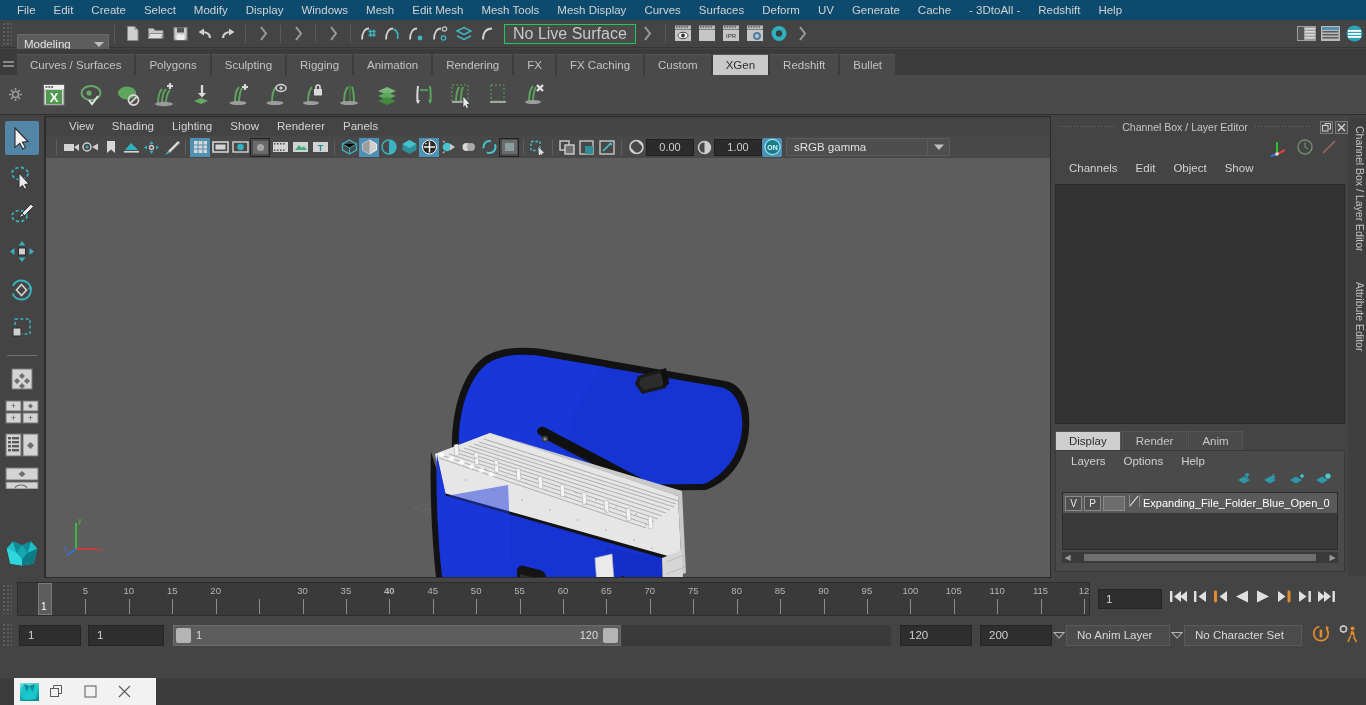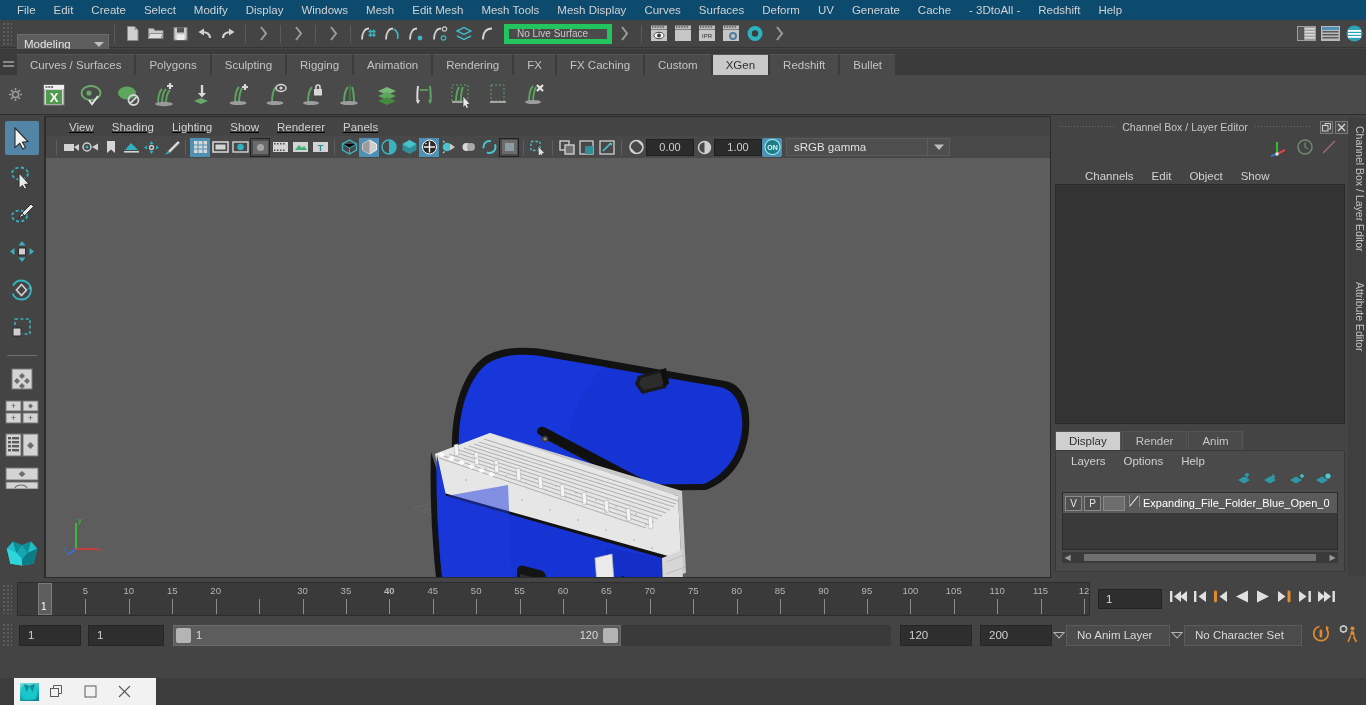--- a/index.html
+++ b/index.html
@@ -38,22 +38,22 @@
     color: #e4e4e4; font-size: 11.5px; display: flex; align-items: center;
     padding-left: 6px; position: relative; margin-left: 2px; margin-top: 20px;
   }
   .modecombo .arrow { position: absolute; right: 4px; top: 50%; margin-top: -2px;
     border-left: 5px solid transparent; border-right: 5px solid transparent;
     border-top: 5px solid #bdbdbd; }
   .sep-v { width: 1px; height: 18px; background: #5b5b5b; margin: 0 5px; flex: 0 0 auto; }
   .tb-ico { width: 24px; height: 22px; display: flex; align-items: center; justify-content: center; flex: 0 0 auto; }
   .tb-ico svg { display: block; }
   .nolive {
-    height: 20px; min-width: 108px; background: #4b4b4b; border: 5px solid #22c55e;
-    color: #c8c8c8; font-size: 10px; display: flex; align-items: center;
+    height: 20px; min-width: 108px; background: #4b4b4b; border: 1px solid #22c55e;
+    color: #c8c8c8; font-size: 16px; display: flex; align-items: center;
     padding: 0 8px; margin-left: 4px;
   }
 
   
   .shelf-tabs {
     position: absolute; top: 49px; left: 0; width: 1366px; height: 26px;
     background: #3b3b3b; display: flex; align-items: flex-end;
   }
   .shelf-tabs .lgrip { width: 16px; height: 26px; display:flex; align-items:center; justify-content:center; }
   .shelf-tabs .lgrip i { display:block; width: 11px; height: 2px; background: #888; box-shadow: 0 4px 0 #888; }
@@ -81,21 +81,21 @@
   .tool { width: 34px; height: 34px; margin-bottom: 4px; display:flex; align-items:center; justify-content:center; border-radius: 2px; }
   .tool.sel { background: #5285a6; }
   .tool-div { width: 30px; height: 1px; background: #6f6f6f; margin: 6px 0 8px; }
   .tool-sq { width: 34px; height: 30px; margin-bottom: 3px; display:flex; align-items:center; justify-content:center; }
 
   
   .viewport-wrap {
     position: absolute; left: 45px; top: 116px; width: 1006px; height: 462px;
     background: #3c3c3c; border: 1px solid #2b2b2b;
   }
-  .vp-menubar { height: 19px; background: #444; display: flex; align-items: flex-end; padding-left: 14px; text-decoration: underline; }
+  .vp-menubar { height: 19px; background: #444; display: flex; align-items: flex-start; padding-left: 14px; }
   .vp-menubar .mi { font-size: 11.5px; color: #d2d2d2; padding: 0 9px; height:18px; line-height:18px; }
   .vp-toolbar { height: 22px; background: #484848; display: flex; align-items: center; padding-left: 6px; }
   .vtb { width: 20px; height: 19px; display: flex; align-items: center; justify-content: center; flex: 0 0 auto; }
   .vtb.on { background: #4f90b5; }
   .vtb.frame { border: 1px solid #222; background: #4a4a4a; }
   .vsep { width: 1px; height: 15px; background: #5e5e5e; margin: 0 4px; flex: 0 0 auto; }
   .vnum { width: 48px; height: 17px; background: #2b2b2b; color: #cfcfcf; font-size: 11px;
           display:flex; align-items:center; justify-content:center; border:1px solid #1f1f1f; flex:0 0 auto;}
   .vgamma { width: 142px; height: 18px; background: #4e4e4e; border: 1px solid #5c5c5c; color: #e0e0e0;
             font-size: 11.5px; display:flex; align-items:center; padding-left: 7px; margin-left: 4px; }
@@ -111,21 +111,21 @@
     position: absolute; left: 1052px; top: 118px; width: 296px; height: 458px;
     background: #444444;
   }
   .rp-title { height: 18px; display: flex; align-items: center; justify-content: center;
               font-size: 10.5px; color: #c6c6c6; position: relative; }
   .rp-dots { height: 4px; flex: 1; background-image: radial-gradient(circle, #6a6a6a 0.8px, transparent 0.8px);
              background-size: 3px 3px; margin: 0 6px; }
   .rp-btn { width: 13px; height: 13px; border: 1px solid #7a7a7a; background: #4d4d4d;
             display:flex; align-items:center; justify-content:center; margin-left: 2px; }
   .rp-gizrow { height: 26px; position: relative; }
-  .rp-menu { height: 20px; display: flex; align-items: flex-end; padding-left: 8px; margin-left: 16px; }
+  .rp-menu { height: 20px; display: flex; align-items: flex-start; padding-left: 8px; }
   .rp-menu .mi { font-size: 11.5px; color: #d2d2d2; padding: 0 9px; }
   .rp-channels { margin: 2px 3px 0 3px; height: 240px; background: #333333; border: 1px solid #2a2a2a; }
 
   .rp-tabs { display: flex; align-items: flex-end; height: 20px; margin: 6px 0 0 3px; }
   .rtab { height: 19px; line-height: 19px; padding: 0 13px; font-size: 11.5px; color: #c6c6c6;
           background: #4a4a4a; border: 1px solid #555; border-bottom: none; margin-right: 1px; }
   .rtab.active { background: #cfcfcf; color: #2e2e2e; }
   .rp-layerbox { margin: 0 3px; height: 122px; background: #4a4a4a; border: 1px solid #383838; }
   .rp-lmenu { height: 19px; display: flex; align-items: center; padding-left: 6px; }
   .rp-lmenu .mi { font-size: 11.5px; color: #d2d2d2; padding: 0 9px; }

